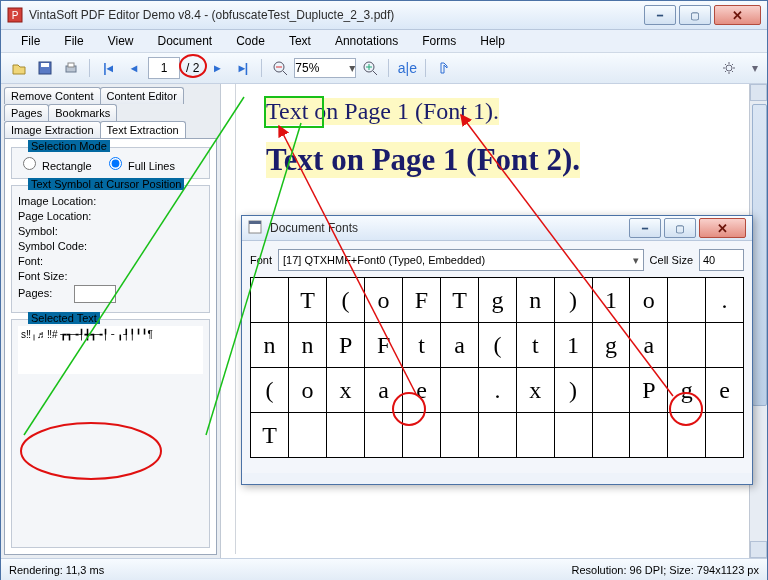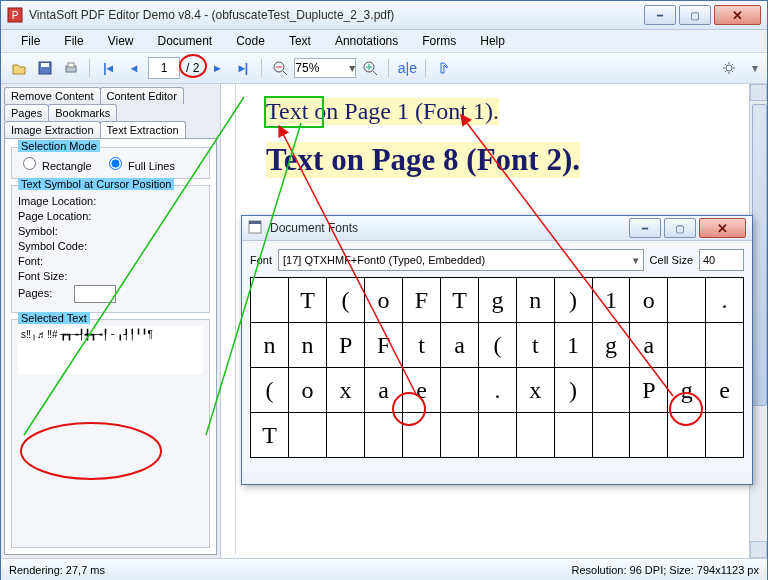--- a/index.html
+++ b/index.html
@@ -16,21 +16,21 @@
   .tbtn{width:24px;height:24px;display:flex;align-items:center;justify-content:center;border-radius:2px}
   .page-input{width:26px;height:18px;border:1px solid #a3b1c5;text-align:center;font-size:12px}
   .zoom-box{width:60px;height:18px;border:1px solid #a3b1c5;display:flex;align-items:center;justify-content:center;font-size:12px;background:#fff}
   .body{display:flex;height:474px;background:#f3f3f3}
   .left{width:213px;background:#e9edf2;border-right:1px solid #c1c9d4;padding:3px;display:flex;flex-direction:column}
   .tabs-row{display:flex;flex-wrap:wrap;gap:0}
   .tab{border:1px solid #9ba8bb;border-bottom:none;border-radius:3px 3px 0 0;padding:2px 6px;font-size:11px;background:linear-gradient(#fdfdfd,#e6ebf2);margin-right:-1px;white-space:nowrap}
   .tab.sel{background:#fff}
   .panel{border:1px solid #9ba8bb;background:#fff;padding:6px;font-size:11px}
   .fieldset{border:1px solid #c2cad6;padding:6px;margin-top:6px;font-size:11px;background:#f4f6f9;position:relative}
-  .fieldset .legend{position:absolute;top:-8px;left:6px;background:#7dd3fc;padding:0 3px;font-size:11px}
+  .fieldset .legend{position:absolute;top:-8px;left:16px;background:#0369a1;padding:0 3px;font-size:11px}
   .info-line{margin:3px 0}
   .color-swatch{display:inline-block;width:40px;height:16px;border:1px solid #888;background:#fff;vertical-align:middle}
   .selected-text-box{height:42px;border:1px solid #fff;background:#fff;font-size:10px;padding:2px;overflow:hidden;word-break:break-all}
   .right{flex:1;position:relative;background:#fff;overflow:hidden}
   .canvas{position:absolute;left:14px;top:0;width:514px;height:470px;background:#fff;border-left:1px solid #d0d5dc}
   .scroll-v{position:absolute;right:0;top:0;width:17px;height:100%;background:#e7ecf3;border-left:1px solid #c0c8d4}
   .scroll-v .thumb{position:absolute;left:2px;top:20px;width:13px;height:300px;background:linear-gradient(#dbe6f4,#bcd0e8);border:1px solid #9cb2cf;border-radius:2px}
   .scroll-v .arr{position:absolute;left:0;width:17px;height:17px;background:#dce5f1;border:1px solid #b3c1d6;box-sizing:border-box}
   .hl{background:#fef9c3;font-family:"Times New Roman",serif;color:#1a1c6b}
   .doc-line1{position:absolute;left:30px;top:14px;font-size:24px}
@@ -182,33 +182,33 @@
           <span class="legend">Selected Text</span>
           <div class="selected-text-box">s‼╷♬‼#
     ┲┱╼┦╋┱╼╿ ╴╻┦╿╹╹¶</div>
         </div>
       </div>
     </div>
 
     <div class="right">
       <div class="canvas">
         <span class="hl doc-line1">Text on Page 1 (Font 1).</span>
-        <span class="hl doc-line2">Text on Page 8 (Font 2).</span>
+        <span class="hl doc-line2">Text on Page 1 (Font 2).</span>
         <div class="text-box"></div>
       </div>
       <div class="scroll-v">
         <div class="arr" style="top:0"></div>
         <div class="thumb"></div>
         <div class="arr" style="bottom:0"></div>
       </div>
     </div>
   </div>
 
   <div class="statusbar">
-    <span>Rendering: 27,7 ms</span>
+    <span>Rendering: 11,3 ms</span>
     <span class="r">Resolution: 96 DPI; Size: 794x1123 px</span>
   </div>
 
   <div class="sub-win">
     <div class="titlebar">
       <span class="app-icon icon">
         <svg width="14" height="14">
             <rect x="1" y="1" width="12" height="12" fill="#fff" stroke="#888"></rect>
             <rect x="1" y="1" width="12" height="3" fill="#568"></rect>
           </svg>

